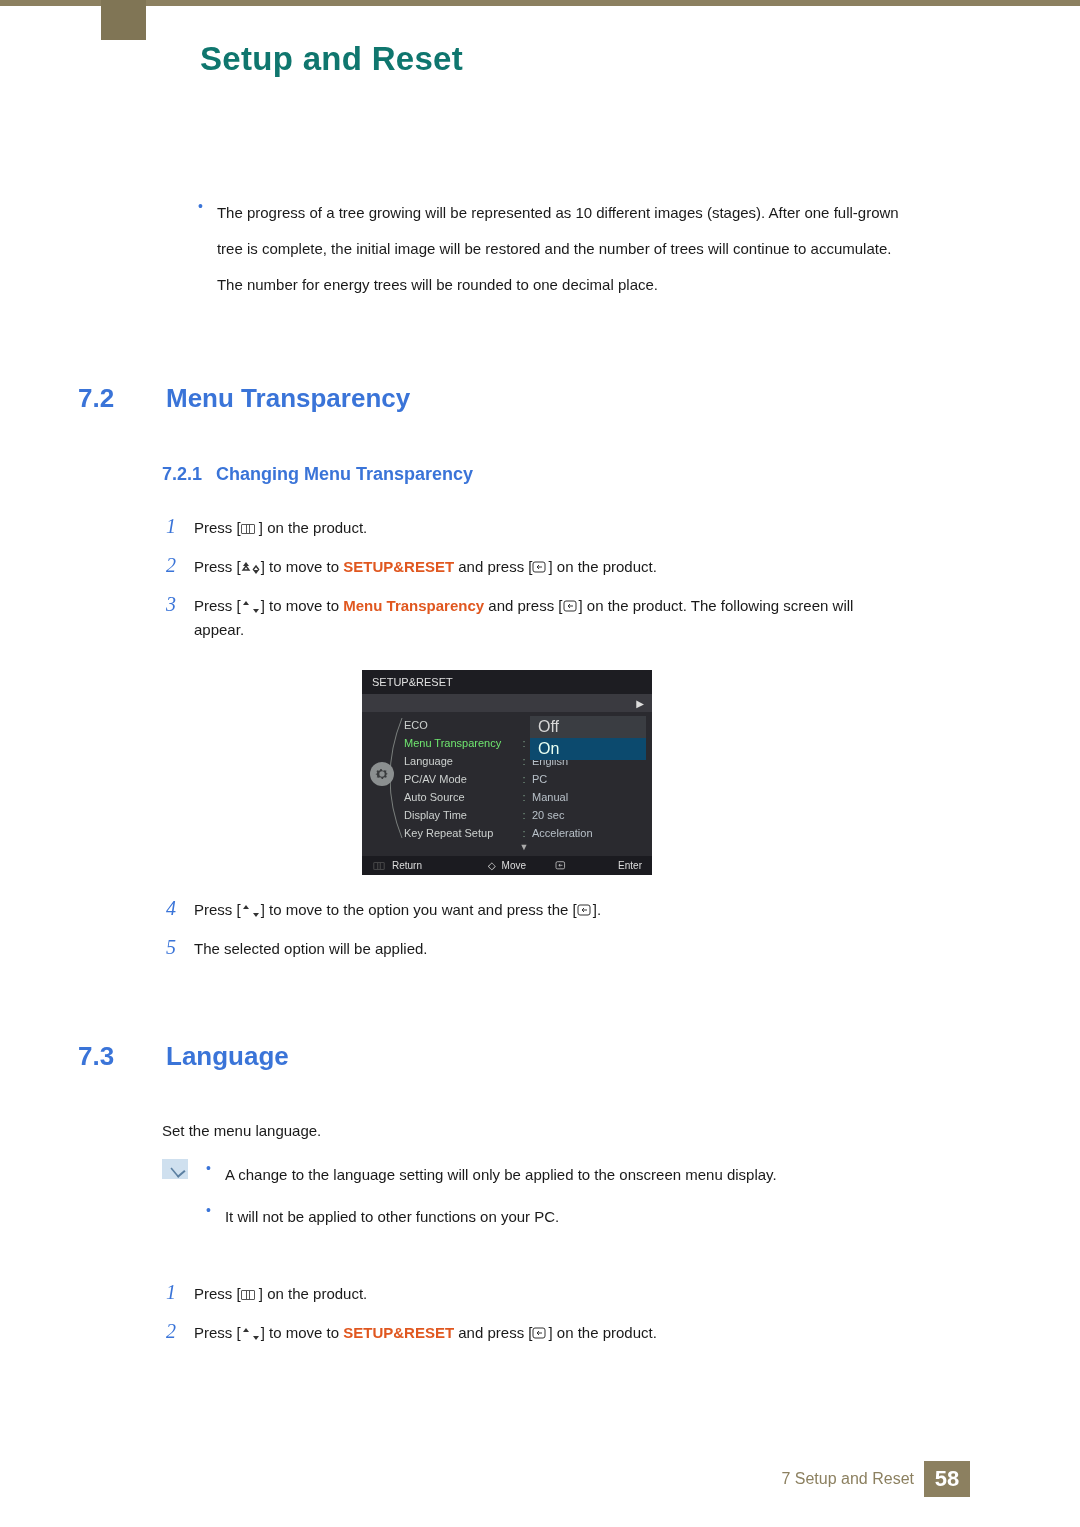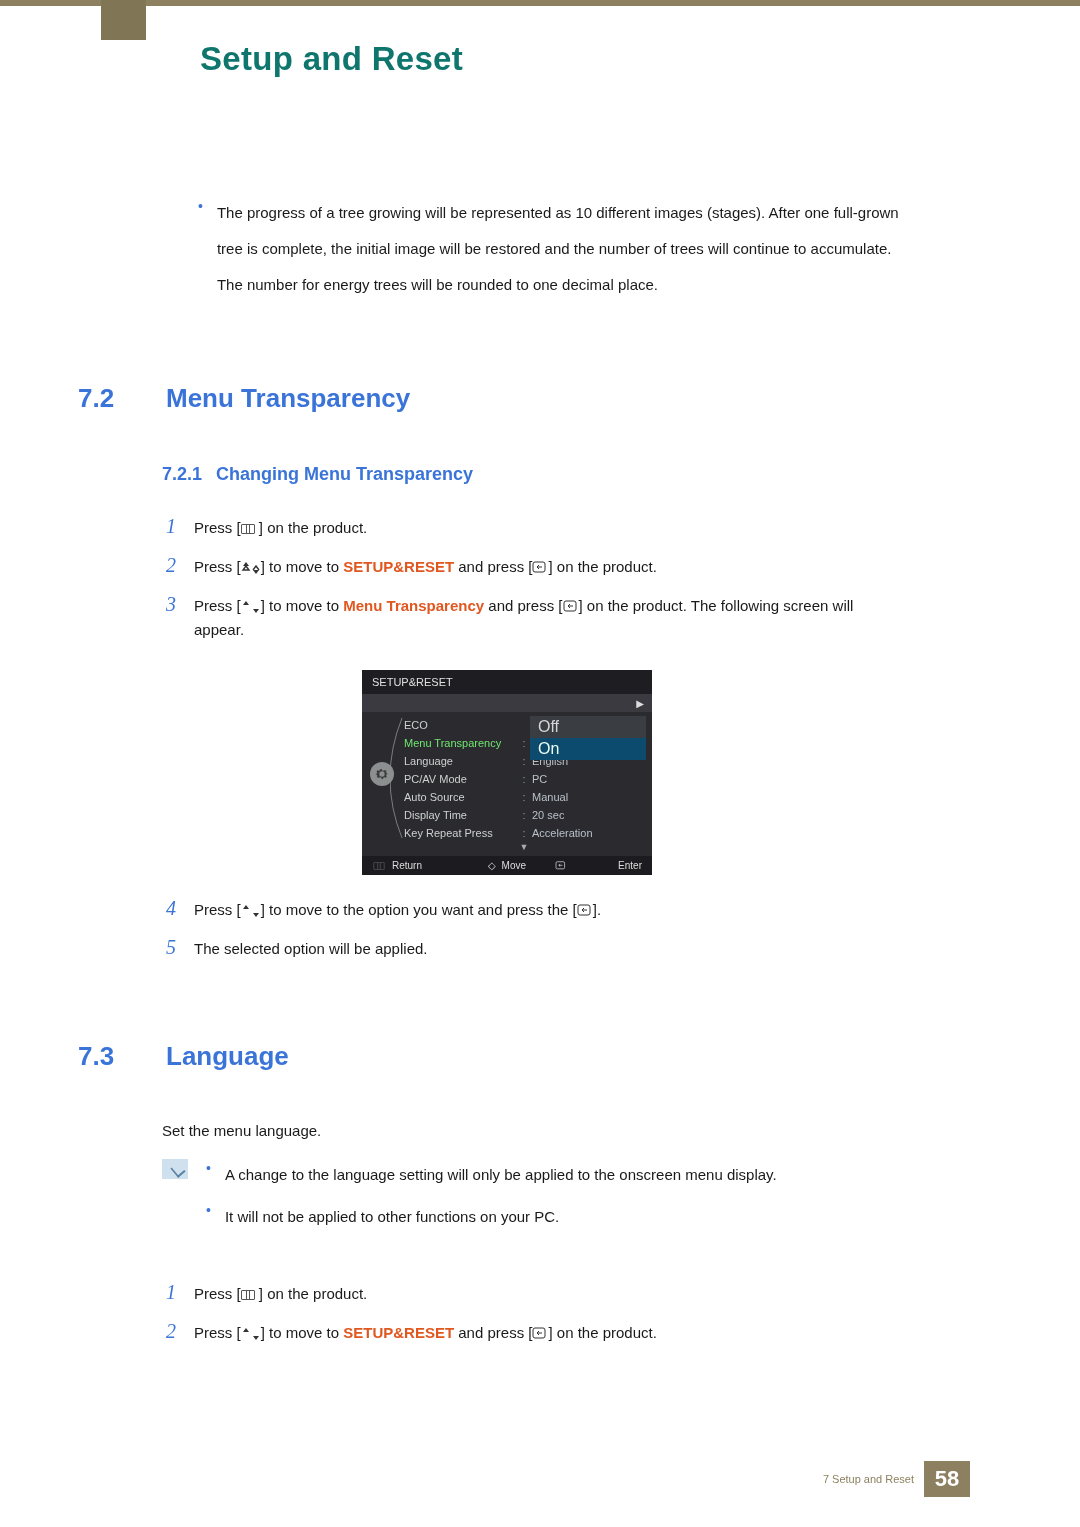--- a/index.html
+++ b/index.html
@@ -69,21 +69,21 @@
   .osd-val { flex:1; color:#b8c0c8; }
   .osd-popup { position:absolute; right:6px; top:4px; width:116px; background:#3a3d42; color:#d6d6d6; font-size:16px; }
   .osd-popup .opt { padding:2px 8px; display:block; }
   .osd-popup .opt.sel { background:#0c4a6e; color:#eafff2; }
   .osd-footer { display:flex; background:#1b1b20; color:#ddd; font-size:10px; padding:4px 10px; gap:4px; align-items:center; }
   .osd-footer .seg { flex:1; display:flex; align-items:center; gap:6px; }
   .mini-glyph { display:inline-block; }
 
   
   .page-footer { position:absolute; right:110px; bottom:30px; display:flex; align-items:center; gap:10px; }
-  .footer-text { color:#8c8060; font-size:11px; }
+  .footer-text { color:#8c8060; font-size:16px; }
   .footer-num-box { width:46px; height:36px; background:#8c8060; color:#fff; display:flex; align-items:center; justify-content:center; font-size:22px; font-weight:bold; }
 </style>
 </head>
 <body>
 
 <div class="page">
 
   <div class="top-rule-stripe"></div>
   <div class="top-bar">
     <div class="top-left-tab"></div>
@@ -186,21 +186,21 @@
                     <span class="osd-label">Auto Source</span>
                     <span class="osd-colon">:</span>
                     <span class="osd-val">Manual</span>
                   </div>
                 <div class="osd-row">
                     <span class="osd-label">Display Time</span>
                     <span class="osd-colon">:</span>
                     <span class="osd-val">20 sec</span>
                   </div>
                 <div class="osd-row">
-                    <span class="osd-label">Key Repeat Press</span>
+                    <span class="osd-label">Key Repeat Setup</span>
                     <span class="osd-colon">:</span>
                     <span class="osd-val">Acceleration</span>
                   </div>
                 <div style="text-align:center;color:#aaa;font-size:9px;">▼</div>
               </div>
               <div class="osd-popup">
                 <span class="opt">Off</span>
                 <span class="opt sel">On</span>
               </div>
             </div>

